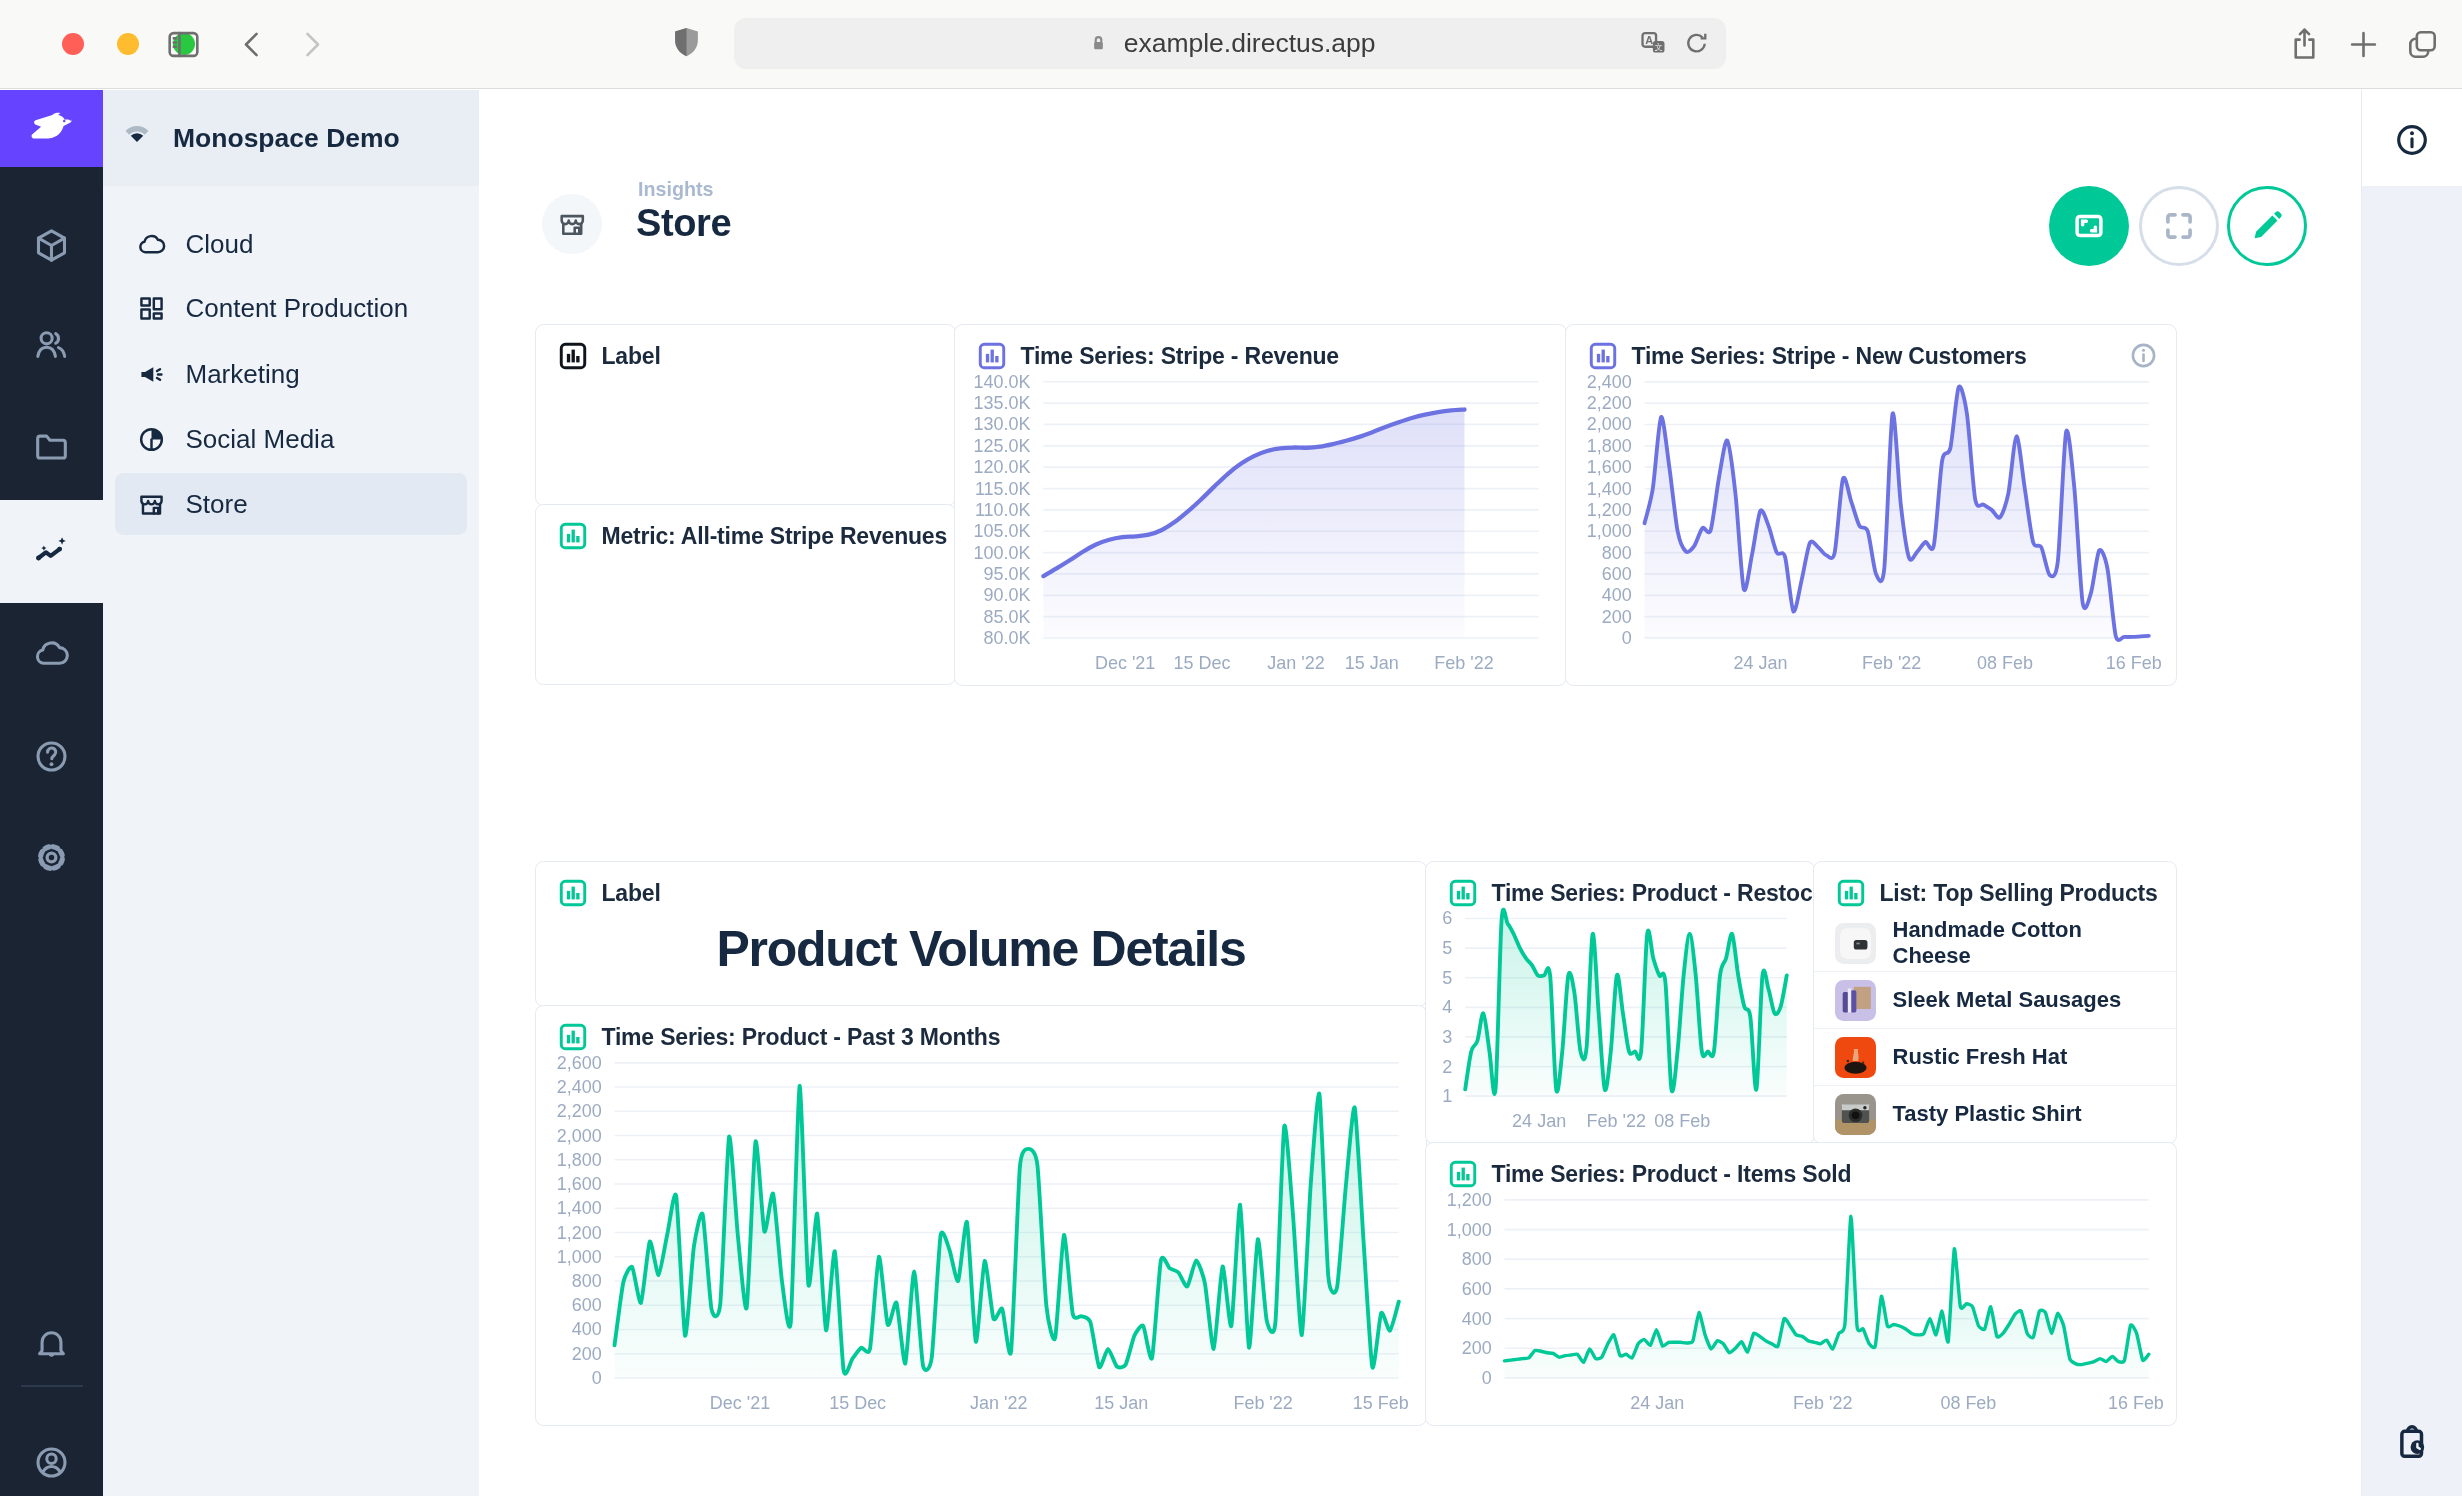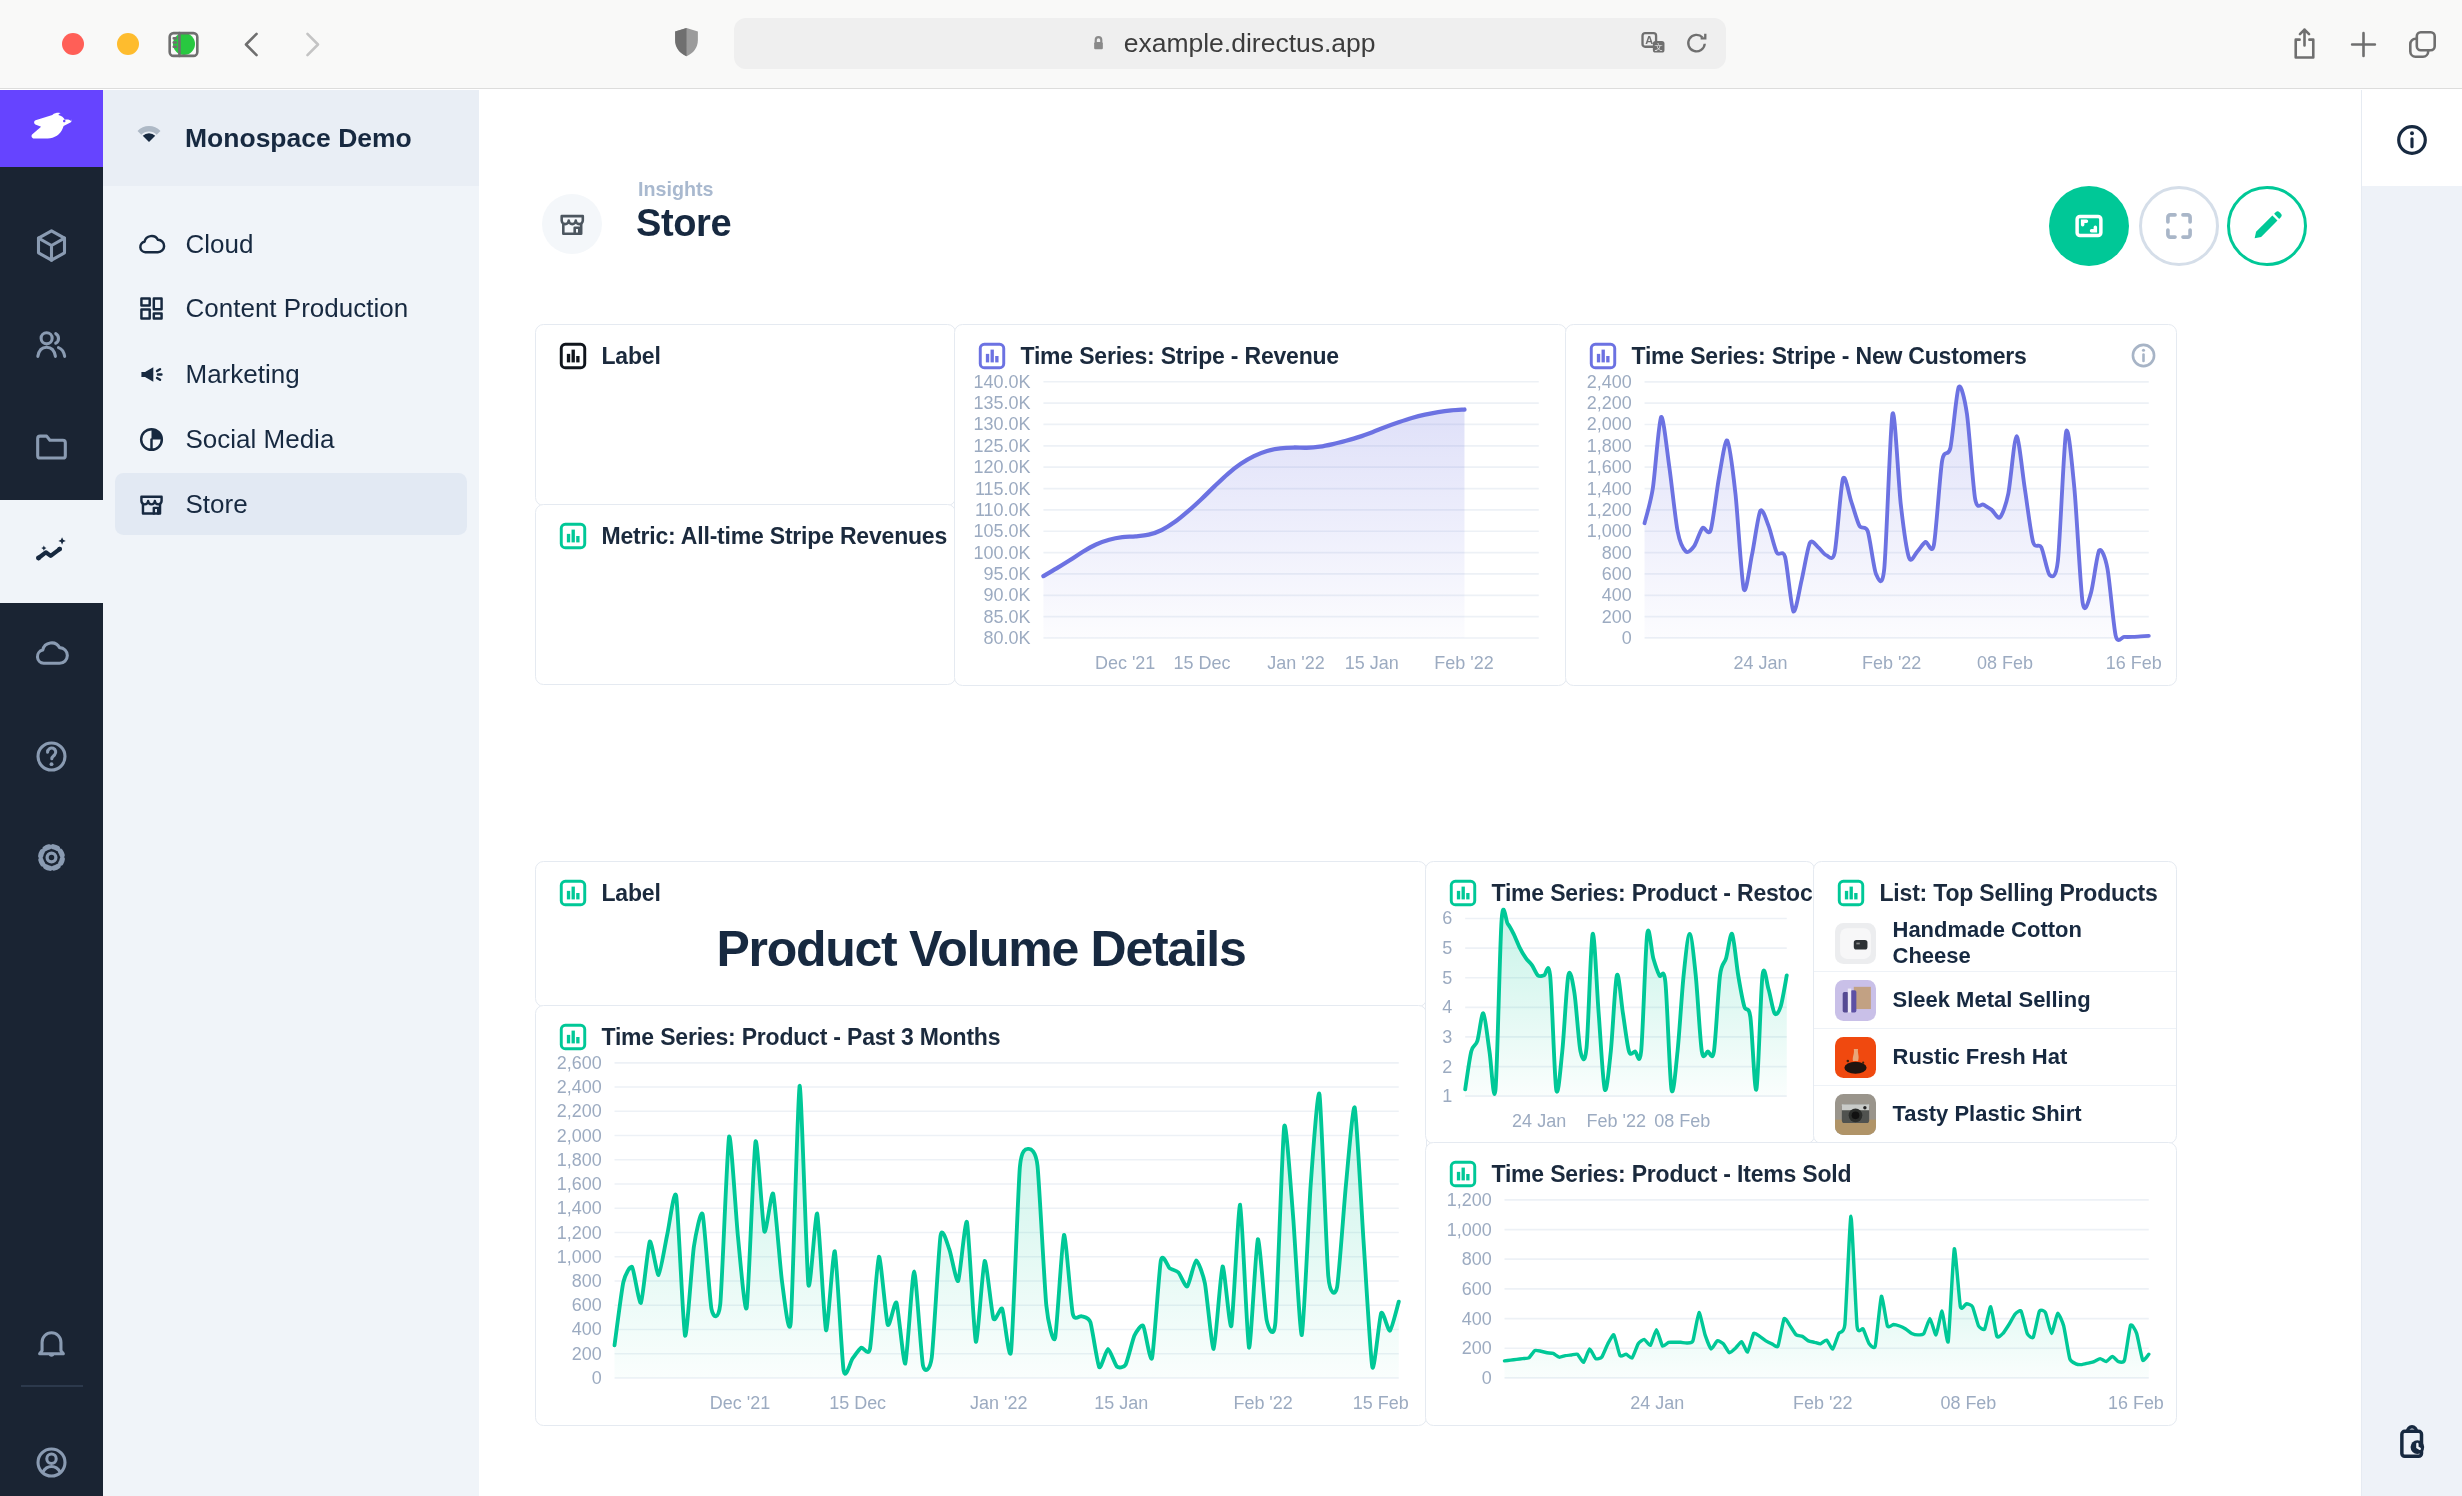--- a/index.html
+++ b/index.html
@@ -25,21 +25,21 @@
   .logo{position:absolute;left:0;top:0;width:103px;height:77px;background:#6644FF;
         display:flex;align-items:center;justify-content:center;}
   .mitem{position:absolute;left:0;width:103px;height:103px;display:flex;align-items:center;
          justify-content:center;color:#8A9BB2;cursor:pointer;}
   .mitem svg{width:39px;height:39px;stroke:currentColor;fill:none;stroke-width:1.9;stroke-linecap:round;stroke-linejoin:round;}
   .mitem.active{background:#F0F4F9;color:#172940;}
   .mdivider{position:absolute;left:20.5px;width:62px;height:1.7px;background:#2C394C;}
   
   .nav{position:absolute;left:103px;top:0;width:376px;height:1406px;background:#F0F4F9;}
   .projhead{position:absolute;left:0;top:0;width:376px;height:96px;background:#E9EEF5;
-            display:flex;align-items:center;gap:19px;padding-left:29px;box-sizing:border-box;}
+            display:flex;align-items:center;gap:19px;padding-left:17px;box-sizing:border-box;}
   .projhead .pname{font-size:26.5px;font-weight:600;color:#172940;}
   .navitem{position:absolute;left:12px;width:352px;height:62px;border-radius:8.5px;display:flex;
            align-items:center;gap:19px;padding-left:20.5px;box-sizing:border-box;cursor:pointer;}
   .navitem .nlabel{font-size:26px;font-weight:500;color:#172940;}
   .navitem svg{width:31px;height:31px;stroke:#172940;fill:none;stroke-width:1.9;stroke-linecap:round;stroke-linejoin:round;}
   .navitem.active{background:#E2E9F3;}
   
   .rightbar{position:absolute;right:0;top:0;width:100px;height:1406px;background:#EEF2F8;border-left:1.7px solid #E6EBF2;}
   .rb-top{position:absolute;right:0;top:0;width:100px;height:96px;background:#fff;}
   .rbicon{position:absolute;left:31px;color:#172940;}
@@ -593,21 +593,21 @@
           <div class="lrow">
             <span class="thumb">
               <svg viewBox="0 0 48 48">
                 <rect width="48" height="48" fill="#C9C0E8"></rect>
                 <rect x="22" y="8" width="20" height="26" fill="#C2A183"></rect>
                 <rect x="9" y="14" width="7" height="24" rx="2" fill="#554A93"></rect>
                 <rect x="18" y="12" width="7" height="26" rx="2" fill="#5D51A5"></rect>
                 <rect x="15" y="10" width="4" height="28" fill="#EDEAF5"></rect>
               </svg>
             </span>
-            <span class="ltxt">Sleek Metal Selling</span>
+            <span class="ltxt">Sleek Metal Sausages</span>
           </div>
           <div class="lrow">
             <span class="thumb">
               <svg viewBox="0 0 48 48">
                 <rect width="48" height="48" fill="#F0490F"></rect>
                 <ellipse cx="24" cy="36" rx="13" ry="7" fill="#1E1410"></ellipse>
                 <path d="M22 14c1 6-2 9-1 14h6c2-6-1-9 0-14z" fill="#E8B58C" opacity="0.85"></path>
                 <circle cx="15" cy="28" r="1.5" fill="#3A220F"></circle>
                 <circle cx="33" cy="30" r="1.3" fill="#3A220F"></circle>
               </svg>

